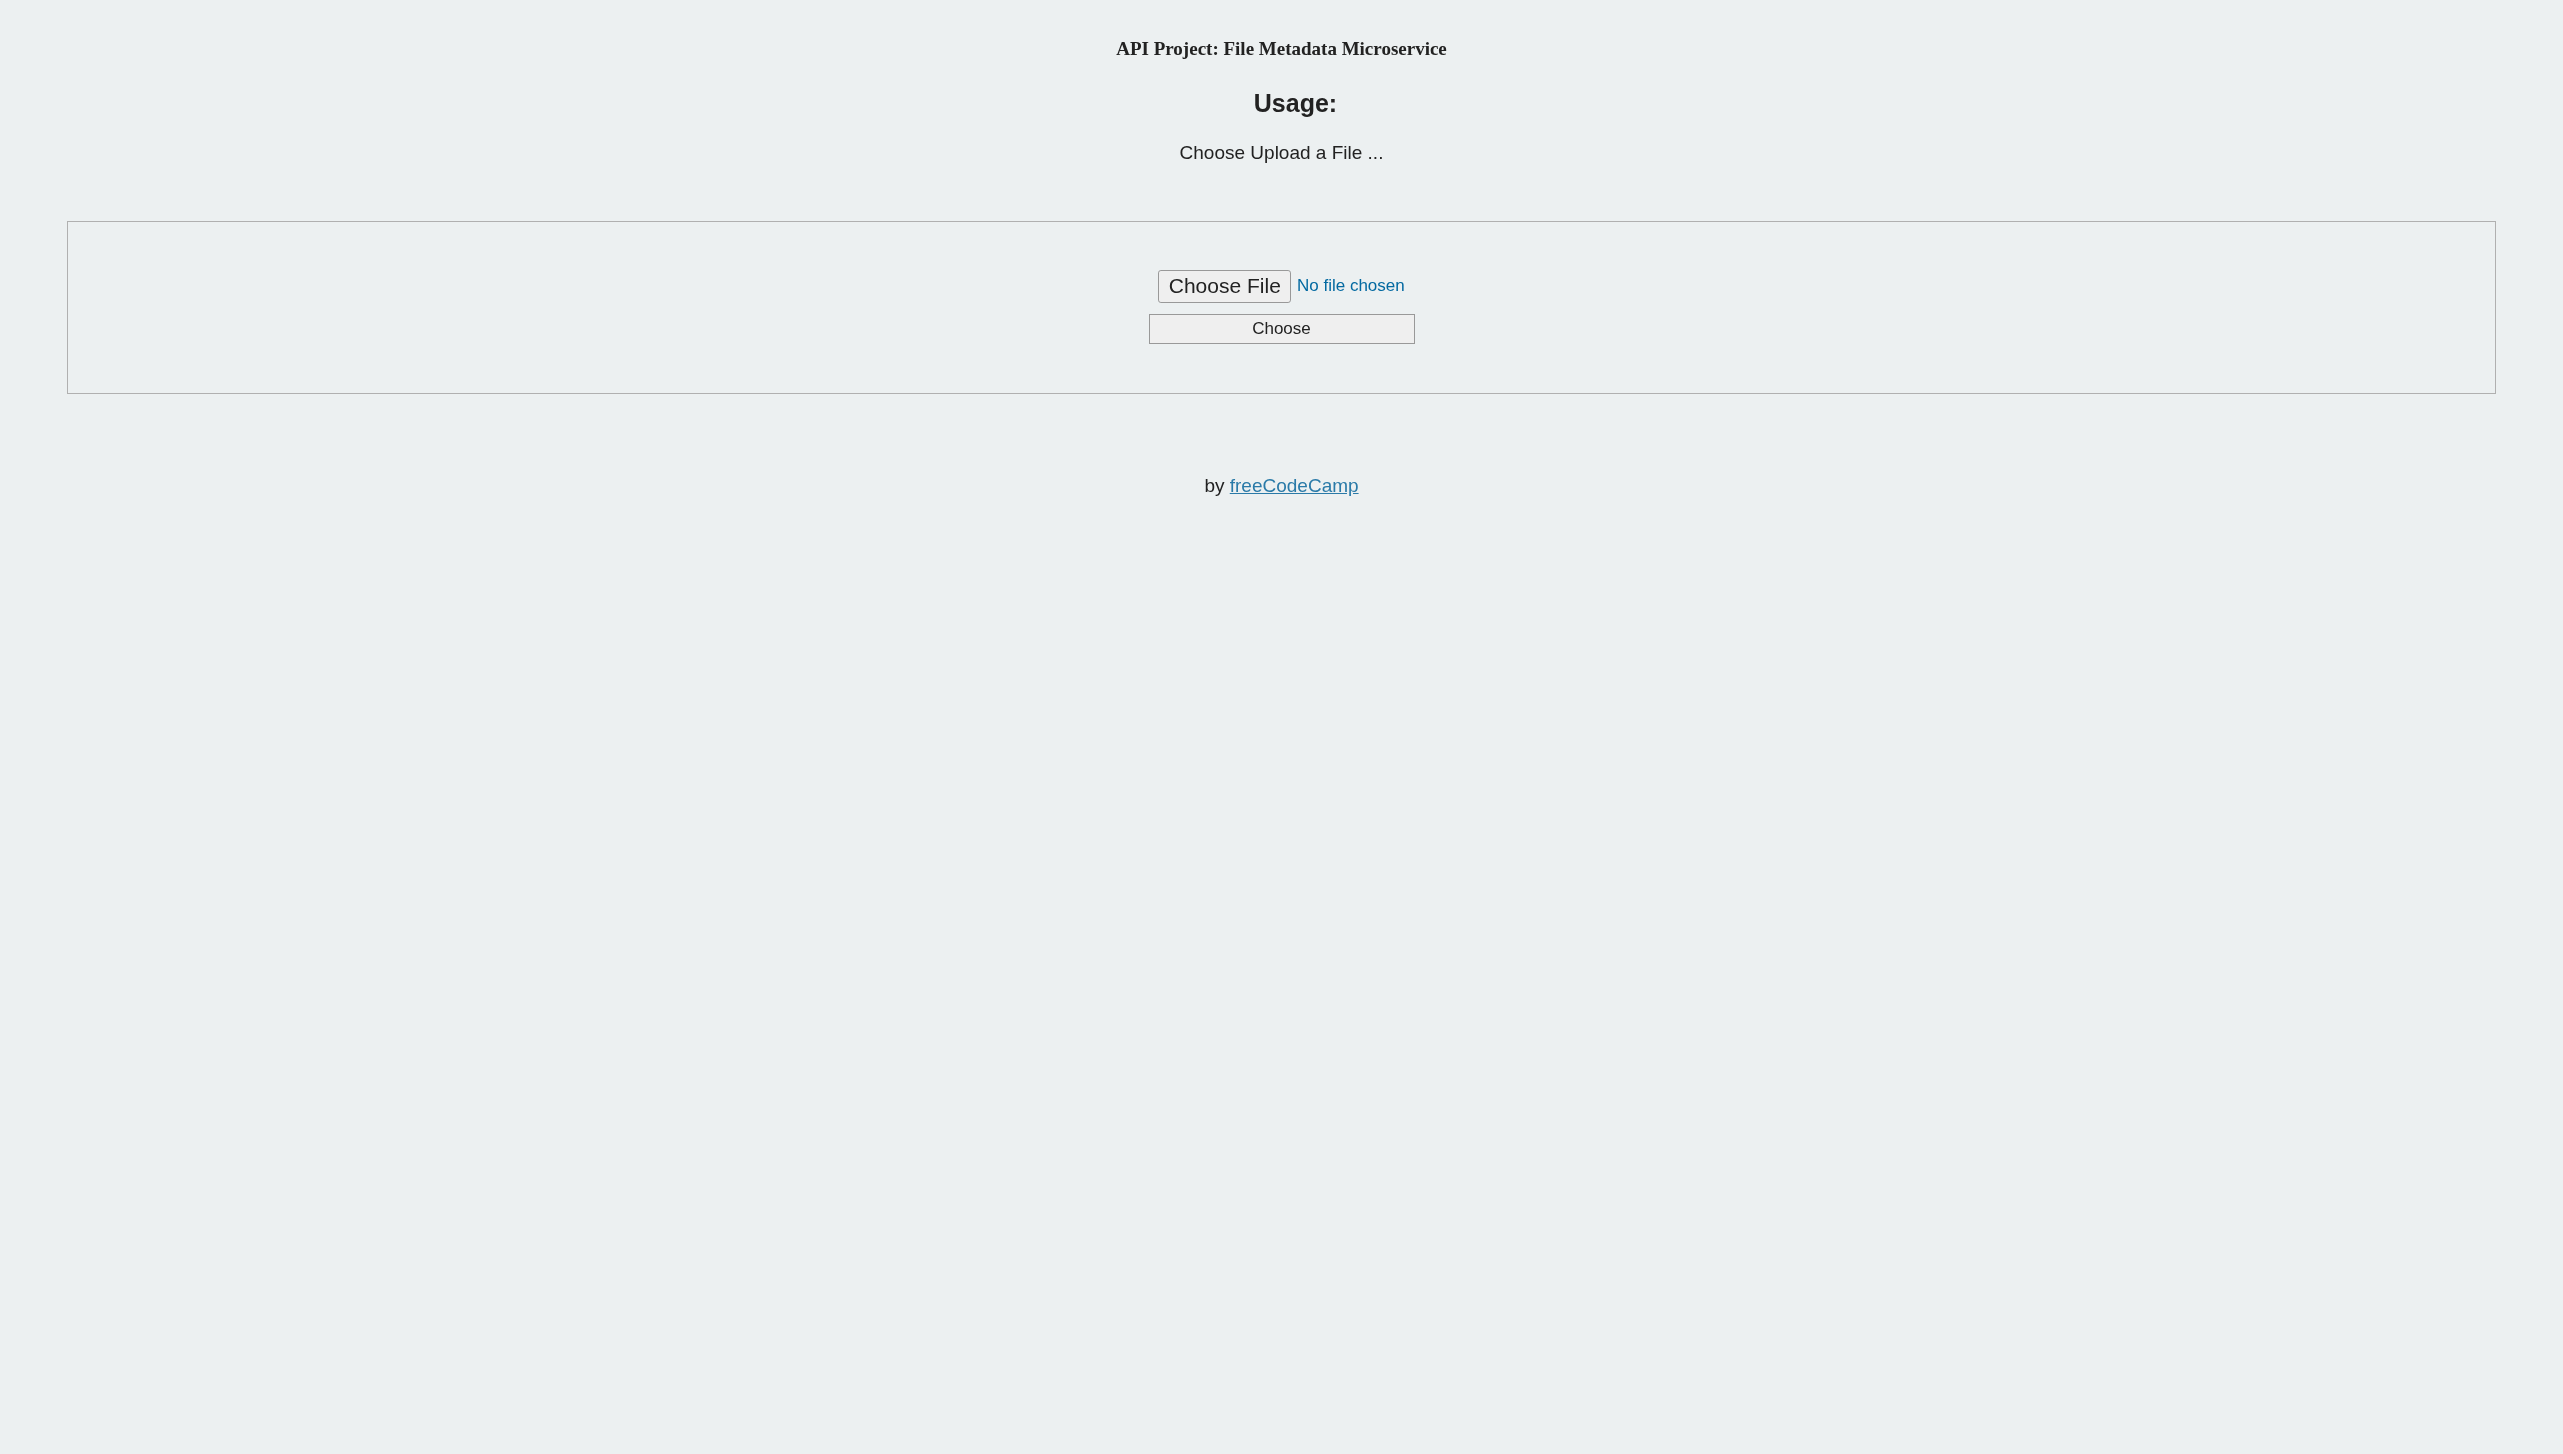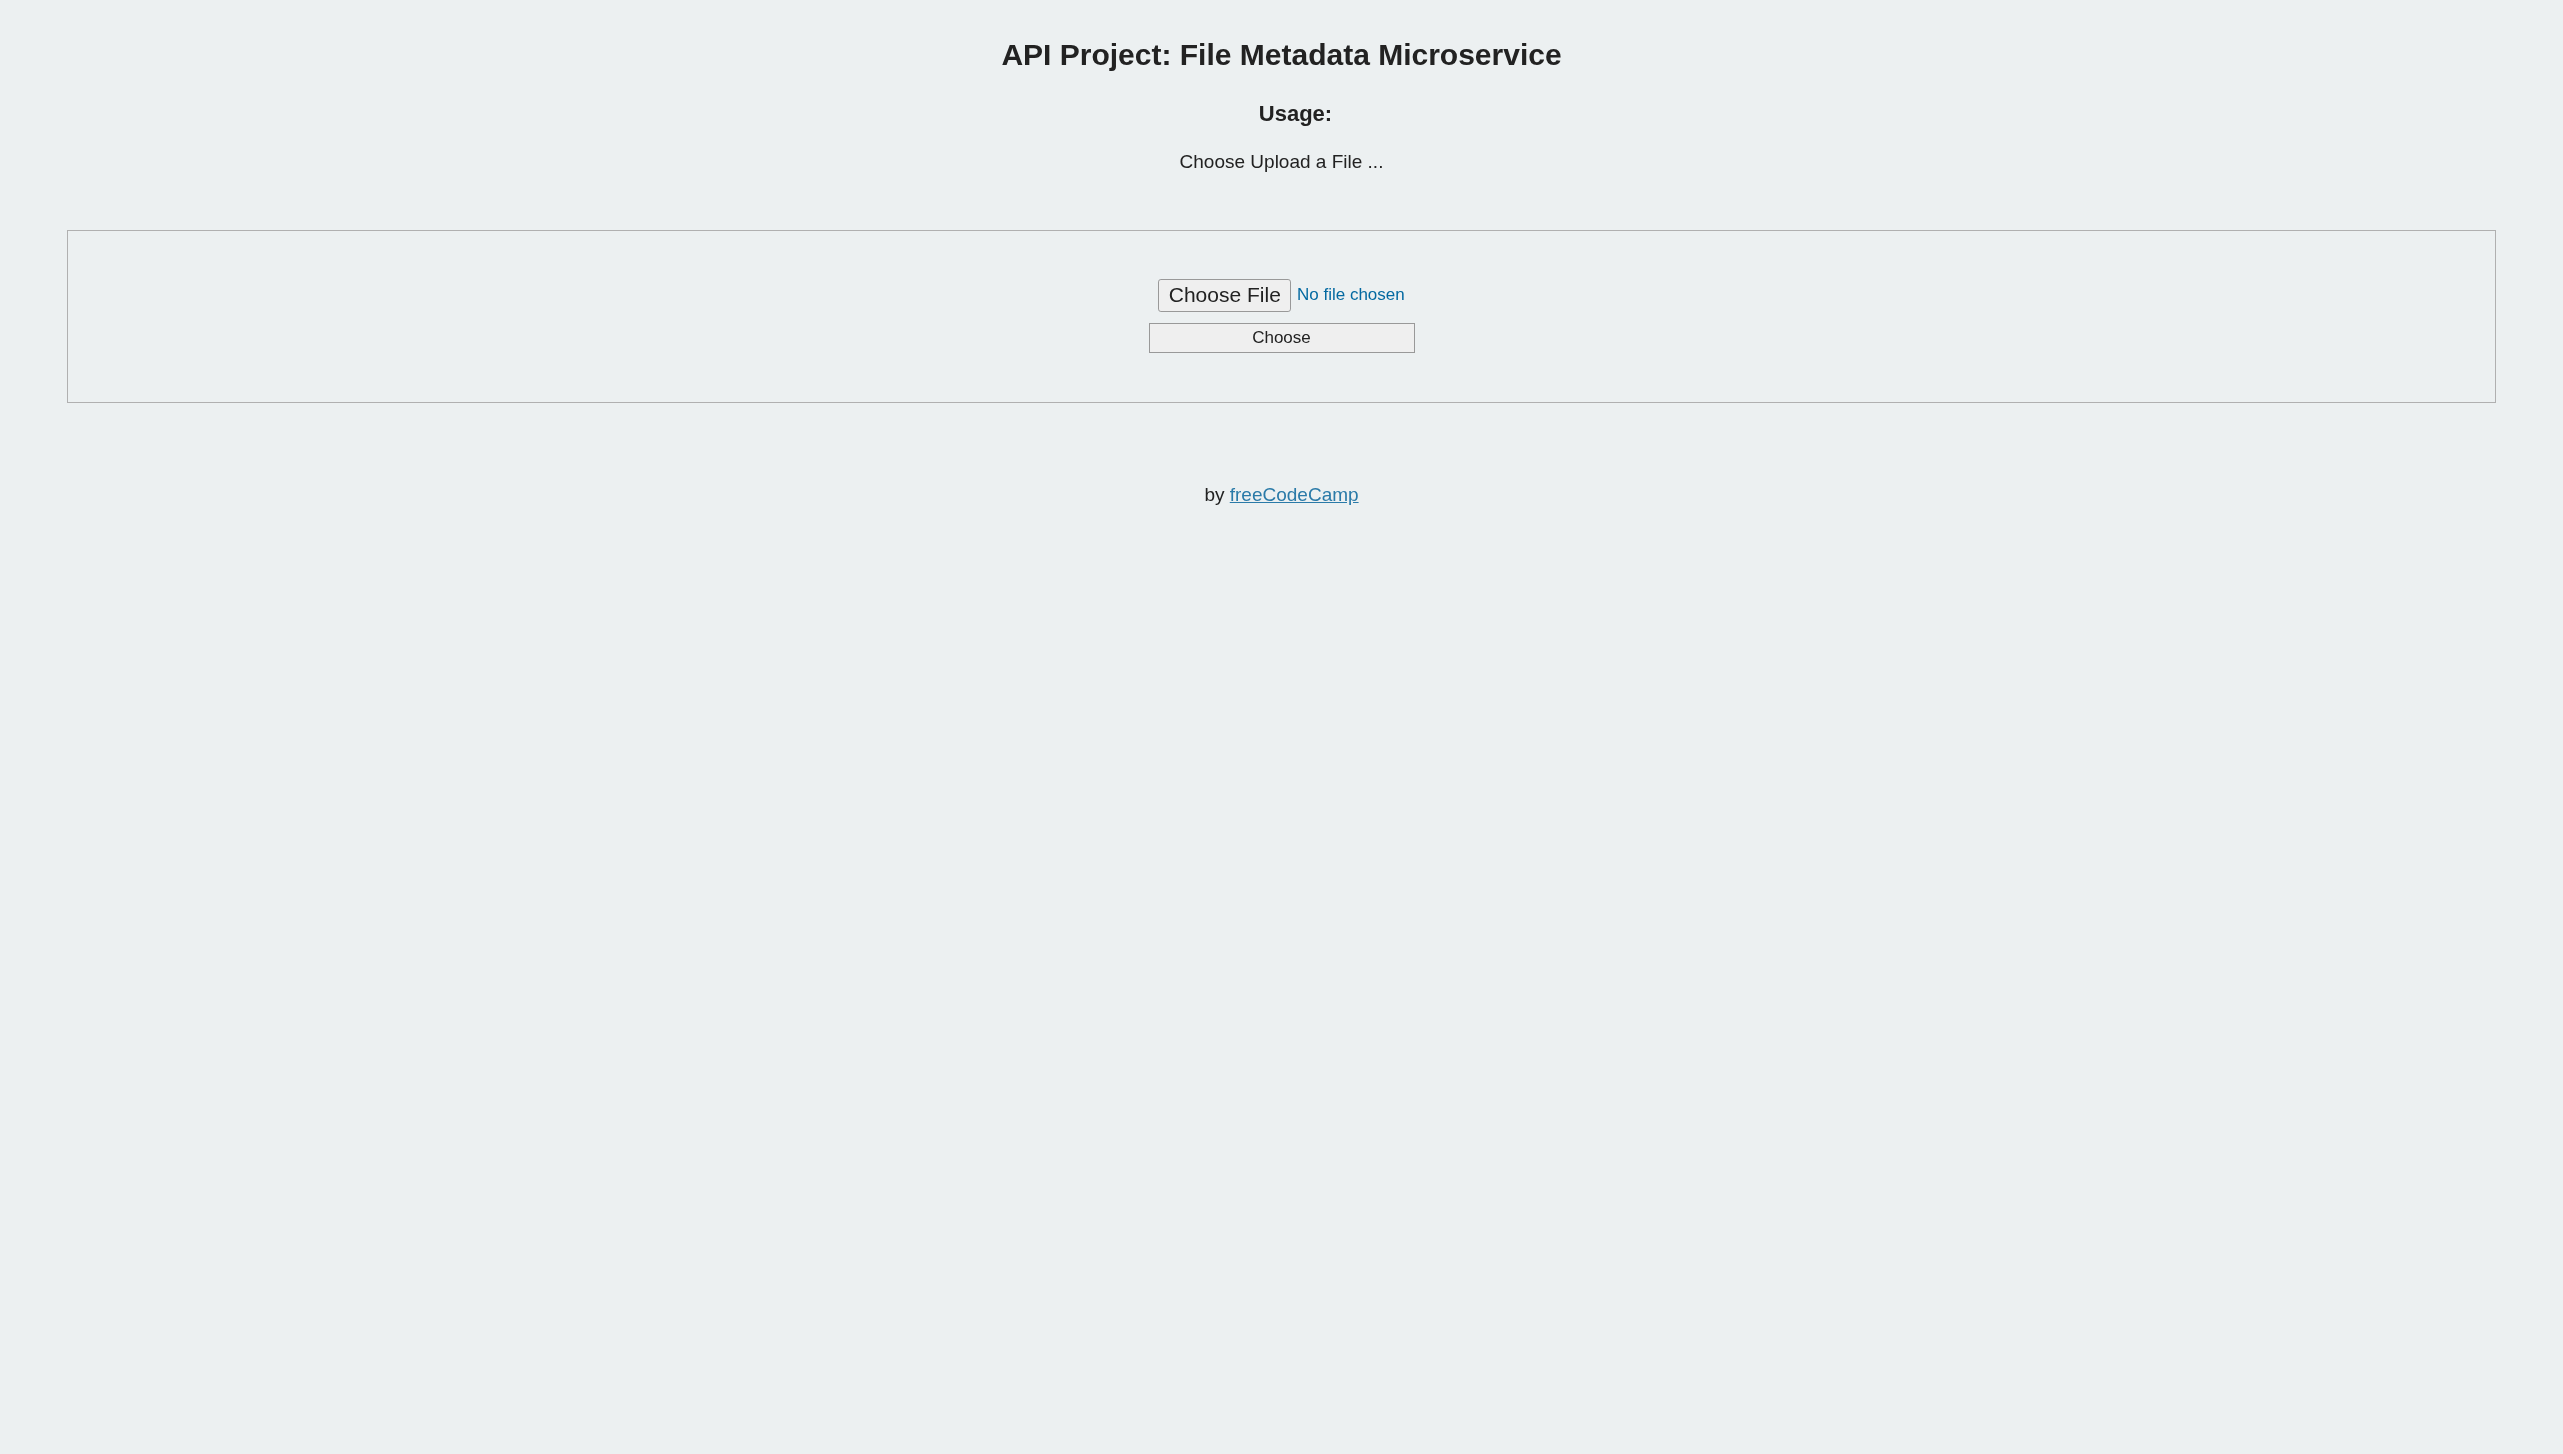--- a/index.html
+++ b/index.html
@@ -10,27 +10,28 @@
       padding: 0;
       background-color: #ecf0f1;
       font-family: Arial, Helvetica, sans-serif;
       color: #222;
     }
     .container {
       text-align: center;
       padding-top: 38px;
     }
     h1 {
-      font-size: 30px;
+      font-size: 19px;
       font-weight: bold;
       margin: 0 0 28.5px 0;
       color: #222;
+      font-family: Liberation Serif, serif;
     }
     h3 {
-      font-size: 22px;
+      font-size: 25px;
       font-weight: bold;
       margin: 0 0 24px 0;
       color: #222;
       padding-left: 28px;
     }
     .instruction {
       font-size: 19px;
       color: #222;
       margin: 0 0 57px 0;
     }

